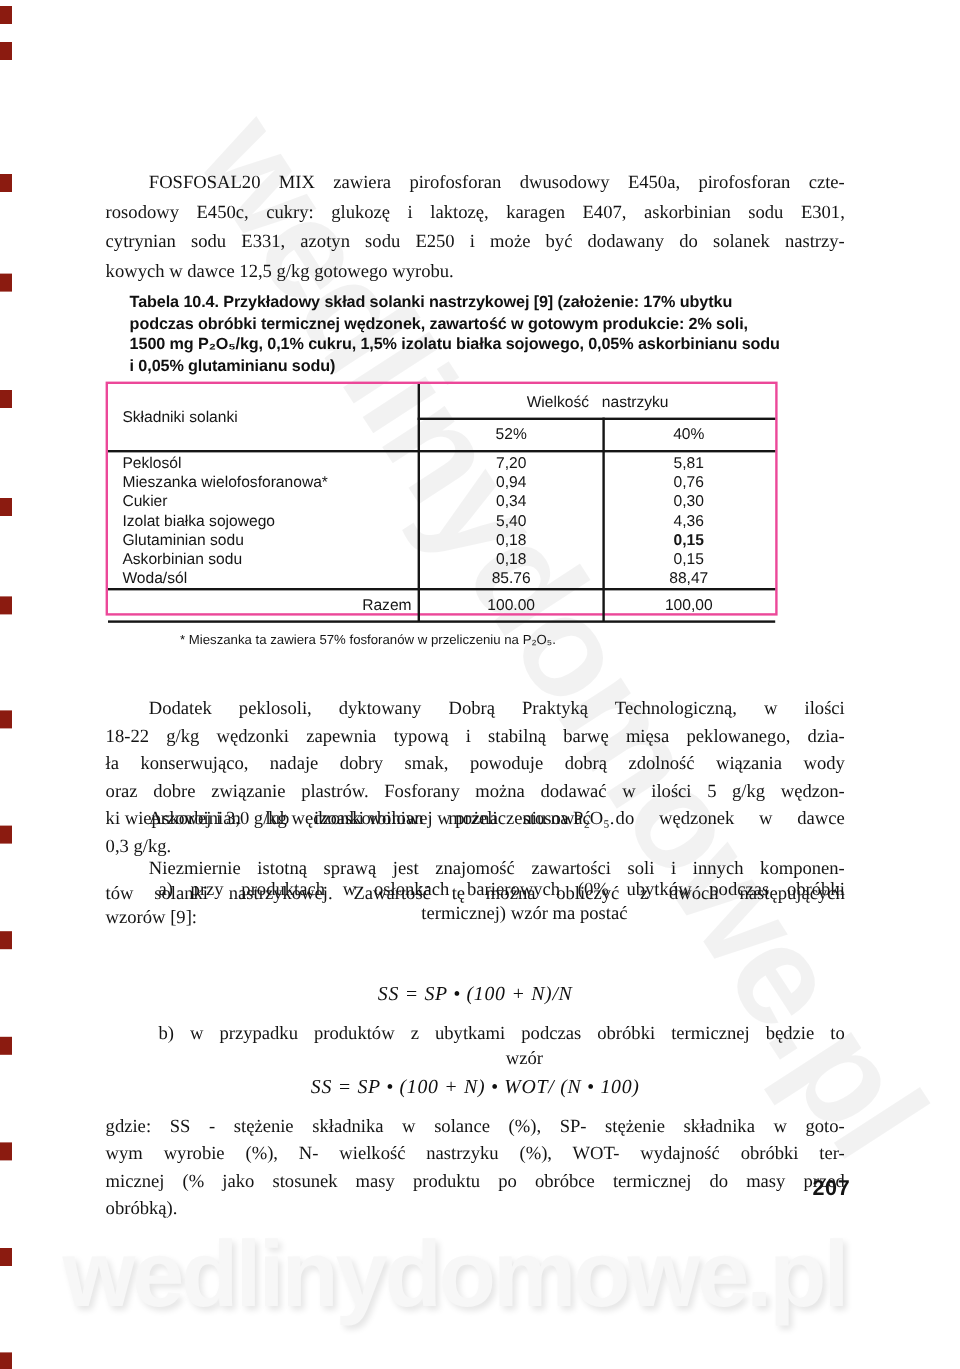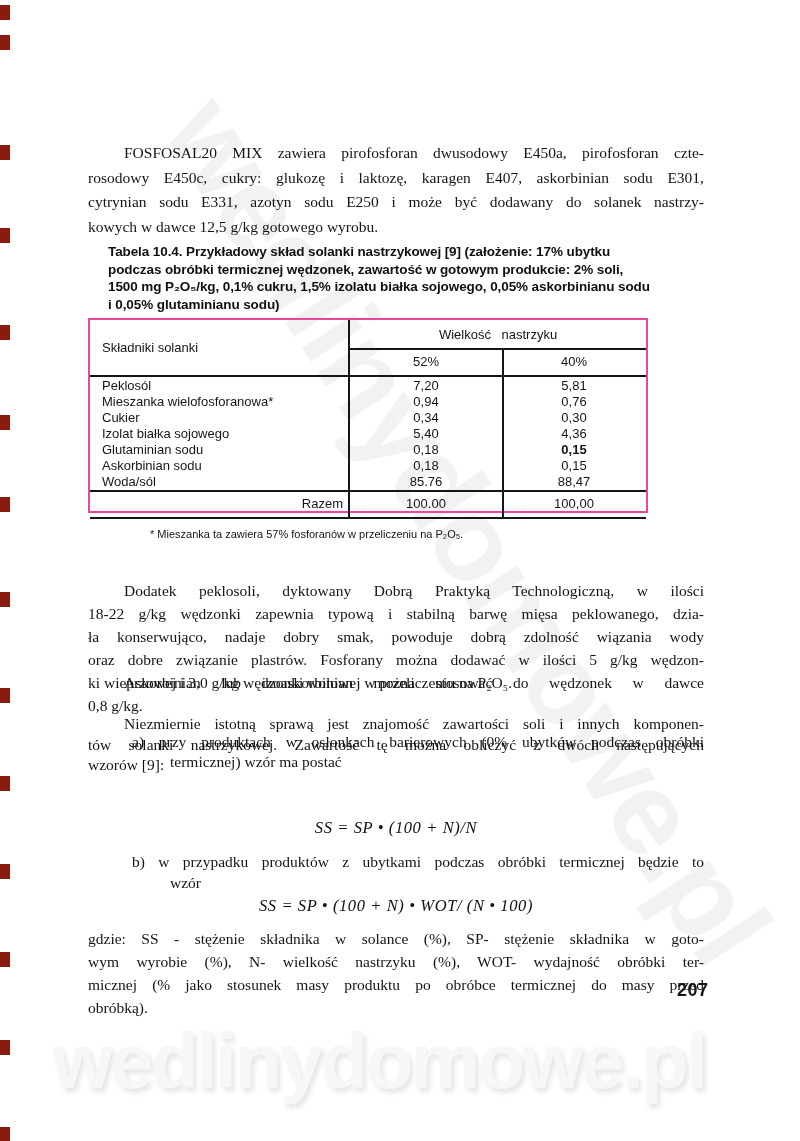--- a/index.html
+++ b/index.html
@@ -30,21 +30,21 @@
   .line { text-align:left; }
   .jl { text-align:justify; text-align-last:justify; }
   .ind { padding-left:36px; }
   .p1 { top:141px; line-height:24.5px; }
   .cap { top:243px; line-height:17.5px; font-family:"Liberation Sans", sans-serif;
          font-weight:bold; font-size:13.5px; color:#101010; letter-spacing:-0.1px;margin-left:20px; }
   .p2 { top:579px; line-height:23px; }
   .p3 { top:671px; line-height:23px; }
   .p4 { top:714px; line-height:20.5px; }
   .ia { top:732px; line-height:20px; padding-left:44px; width:572px; box-sizing:content-box; }
-  .ia .wrap2, .ib .wrap2 { padding-left:38px; }
+  .ia .wrap2, .ib .wrap2 { padding-left:38px;text-align:center; }
   .ib { top:851px; line-height:21px; padding-left:44px; width:572px; }
   .formula { position:absolute; left:88px; width:616px; z-index:1; text-align:center;
              font-family:"Liberation Serif", serif; font-style:italic;
              font-size:16.5px; letter-spacing:0.6px; color:#101010; }
   .fa { top:818px; }
   .fb { top:896px; }
   .p5 { top:927px; line-height:23px; }
   .pageno { position:absolute; left:677px; top:980px; z-index:1;
             font-family:"Liberation Sans", sans-serif; font-weight:bold;
             font-size:18px; letter-spacing:0.5px; color:#141414; }
@@ -179,21 +179,21 @@
   <div class="block serif p2">
     <div class="line jl ind">Dodatek peklosoli, dyktowany Dobrą Praktyką Technologiczną, w ilości</div>
     <div class="line jl">18-22 g/kg wędzonki zapewnia typową i stabilną barwę mięsa peklowanego, dzia-</div>
     <div class="line jl">ła konserwująco, nadaje dobry smak, powoduje dobrą zdolność wiązania wody</div>
     <div class="line jl">oraz dobre związanie plastrów. Fosforany można dodawać w ilości 5 g/kg wędzon-</div>
     <div class="line">ki wieprzowej i 3,0 g/kg wędzonki wolowej w przeliczeniu na P₂O₅.</div>
   </div>
 
   <div class="block serif p3">
     <div class="line jl ind">Askorbinian lub izoaskorbinian można stosować do wędzonek w dawce</div>
-    <div class="line">0,8 g/kg.</div>
+    <div class="line">0,3 g/kg.</div>
   </div>
 
   <div class="block serif p4">
     <div class="line jl ind">Niezmiernie istotną sprawą jest znajomość zawartości soli i innych komponen-</div>
     <div class="line jl">tów solanki nastrzykowej. Zawartość tę można obliczyć z dwóch następujących</div>
     <div class="line">wzorów [9]:</div>
   </div>
 
   <div class="block serif ia">
     <div class="line jl">a) przy produktach w osłonkach barierowych (0% ubytków podczas obróbki</div>

